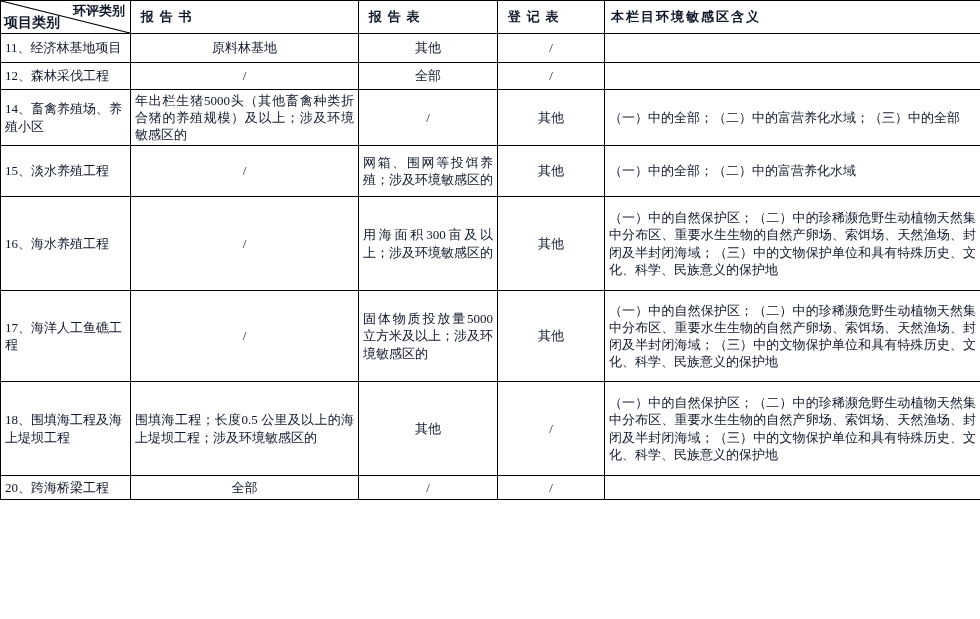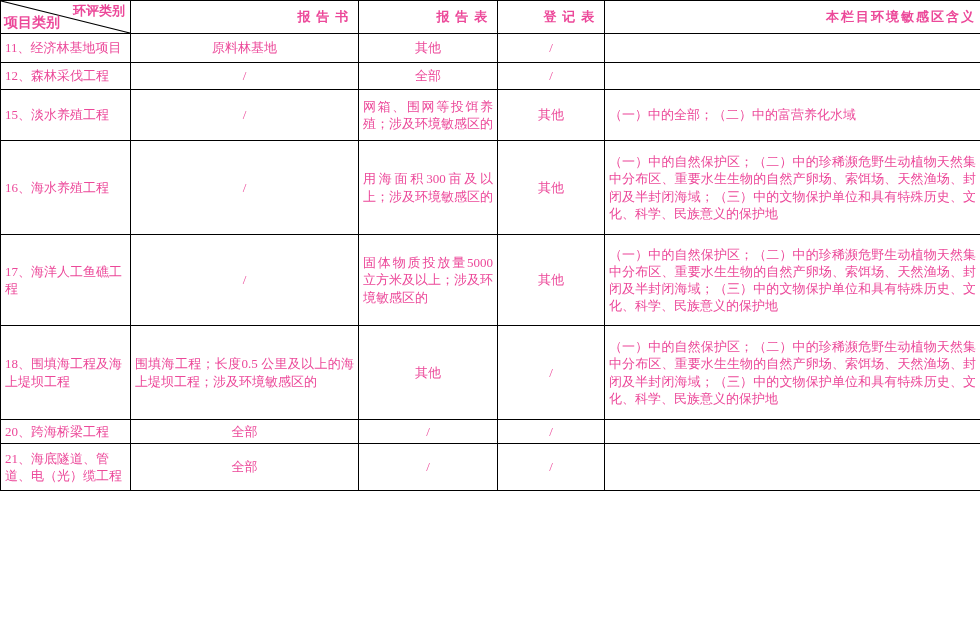--- a/index.html
+++ b/index.html
@@ -1,35 +1,35 @@
 <!DOCTYPE html>
 <html><head>
 <meta charset="utf-8">
 <style>
   html,body { margin:0; padding:0; background:#fff; }
   body { width:980px; }
   table.eia {
     border-collapse: collapse;
     table-layout: fixed;
     width: 980px;
-    color: #ec4899;
+    color: #0f172a;
     font-family: "Liberation Serif", "DejaVu Serif", serif;
   }
   table.eia th, table.eia td {
     border: 1px solid #000;
     font-size: 13px;
     line-height: 1.32;
     vertical-align: middle;
     padding: 1px 4px;
     overflow: hidden;
     word-break: break-word;
   }
   thead th { font-weight: bold; padding: 0; }
-  .sp { letter-spacing: 0.45em; text-indent: 0.45em; text-align:right;margin-left:16px; }
-  .meaning-h { letter-spacing: 2px; text-indent: 2px; text-align:right; }
+  .sp { letter-spacing: 0.45em; text-indent: 0.45em; text-align:left;margin-left:16px; }
+  .meaning-h { letter-spacing: 2px; text-indent: 2px; text-align:left; }
   .c { text-align: center; margin-left: 8px; }
   .cat { text-align: left; padding: 2px 2px 2px 3px; }
   .just { text-align: justify; padding: 2px 7px; }
   .meaning { text-align: justify; padding: 2px 9px 2px 6px; }
   .corner {
     position: relative;
     padding: 0;
   }
   .corner svg { position:absolute; left:0; top:0; width:100%; height:100%; display:block; }
   .corner .top-label {
@@ -75,20 +75,27 @@
       <td class="c">/</td>
       <td class="meaning"></td>
     </tr>
     <tr style="height:27px">
       <td class="cat">12、森林采伐工程</td>
       <td class="c">/</td>
       <td class="c">全部</td>
       <td class="c">/</td>
       <td class="meaning"></td>
     </tr>
+    <tr style="height:56px">
+      <td class="cat">14、畜禽养殖场、养殖小区</td>
+      <td class="just">年出栏生猪5000头（其他畜禽种类折合猪的养殖规模）及以上；涉及环境敏感区的</td>
+      <td class="c">/</td>
+      <td class="c">其他</td>
+      <td class="meaning">（一）中的全部；（二）中的富营养化水域；（三）中的全部</td>
+    </tr>
     <tr style="height:51px">
       <td class="cat">15、淡水养殖工程</td>
       <td class="c">/</td>
       <td class="just">网箱、围网等投饵养殖；涉及环境敏感区的</td>
       <td class="c">其他</td>
       <td class="meaning">（一）中的全部；（二）中的富营养化水域</td>
     </tr>
     <tr style="height:94px">
       <td class="cat">16、海水养殖工程</td>
       <td class="c">/</td>
@@ -110,21 +117,14 @@
       <td class="c">/</td>
       <td class="meaning">（一）中的自然保护区；（二）中的珍稀濒危野生动植物天然集中分布区、重要水生生物的自然产卵场、索饵场、天然渔场、封闭及半封闭海域；（三）中的文物保护单位和具有特殊历史、文化、科学、民族意义的保护地</td>
     </tr>
     <tr style="height:24px">
       <td class="cat">20、跨海桥梁工程</td>
       <td class="c">全部</td>
       <td class="c">/</td>
       <td class="c">/</td>
       <td class="meaning"></td>
     </tr>
-    <tr style="height:47px">
-      <td class="cat">21、海底隧道、管道、电（光）缆工程</td>
-      <td class="c">全部</td>
-      <td class="c">/</td>
-      <td class="c">/</td>
-      <td class="meaning"></td>
-    </tr>
   </tbody>
 </table>
 
 </body></html>

